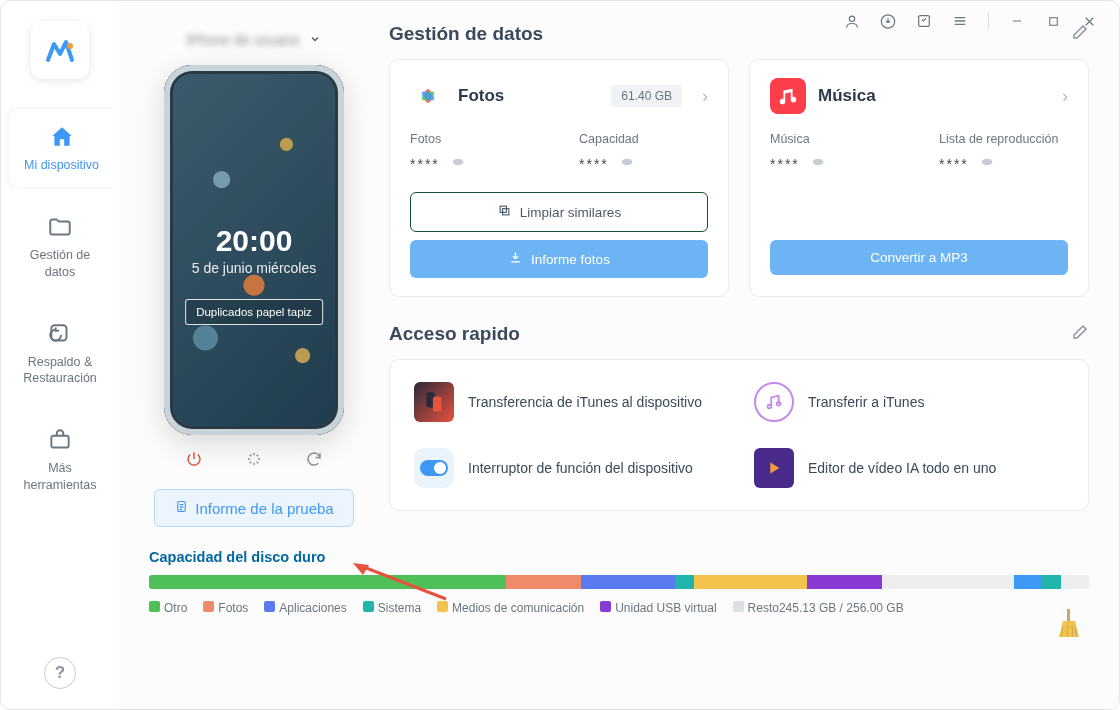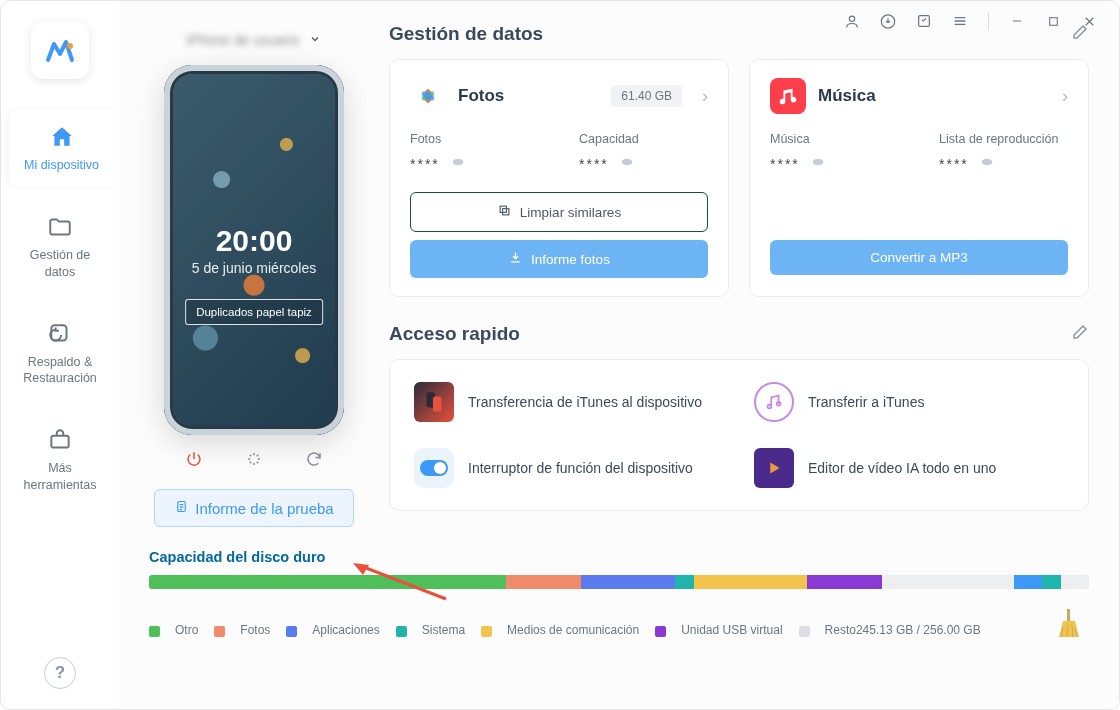--- a/index.html
+++ b/index.html
@@ -162,21 +162,21 @@
 .qi-transfer{background:linear-gradient(135deg,#2a2a3a,#e8513d);border-radius:6px;}
 .qi-toggle{background:#eaf4fd;border-radius:10px;}
 .qi-video{background:#4a2a8a;border-radius:6px;}
 .storage-section{margin-top:22px;}
 .storage-title{font-size:14.5px;font-weight:600;color:#0369a1;margin-bottom:10px;}
 .storage-bar{
   height:14px;border-radius:3px;display:flex;overflow:hidden;background:#eceef0;margin-bottom:12px;
 }
 .seg{height:100%;}
 .legend{display:flex;flex-wrap:wrap;gap:16px;align-items:center;font-size:12px;color:#6b7680;}
-.legend-item{display:flex;align-items:flex-end;gap:15px;margin-top:22px;}
+.legend-item{display:flex;align-items:flex-start;gap:4px;}
 .swatch{width:11px;height:11px;border-radius:2px;}
 .broom{
   position:absolute;right:34px;bottom:70px;width:32px;height:32px;
 }
 .arrow-annot{
   position:absolute;left:350px;top:560px;width:100px;height:40px;pointer-events:none;
 }
 </style>
 </head>
 <body>

